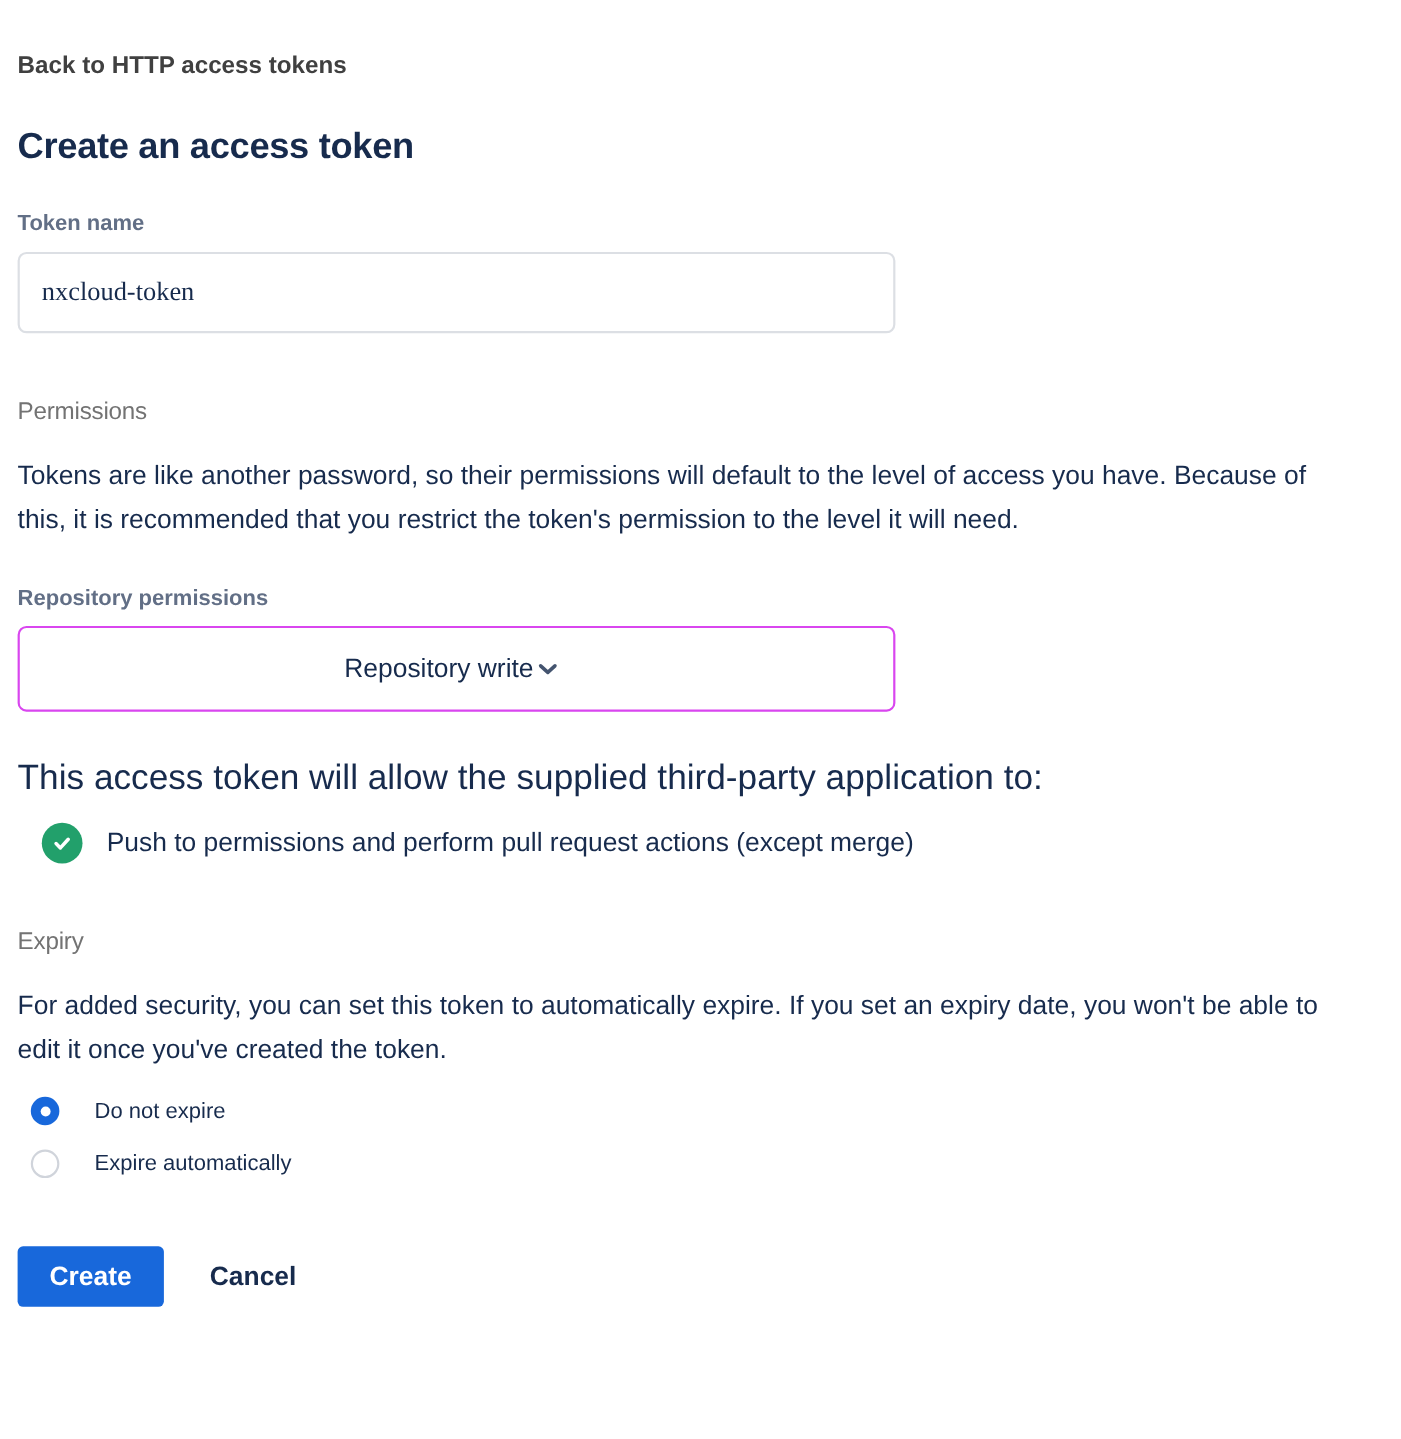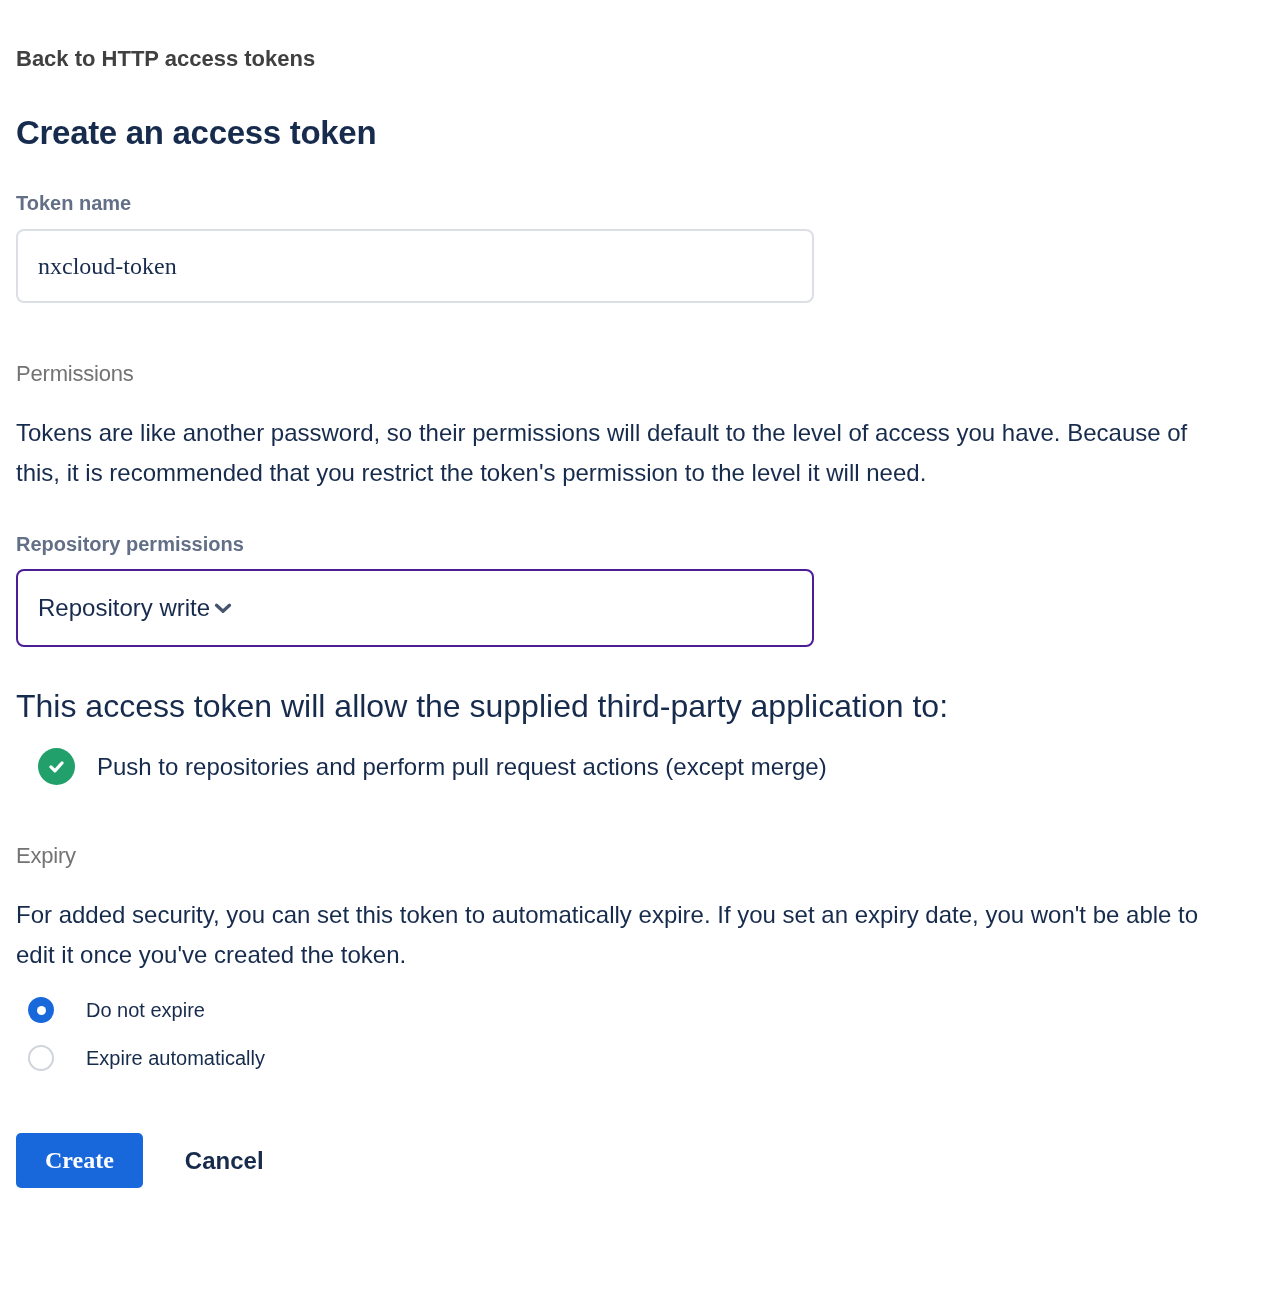--- a/index.html
+++ b/index.html
@@ -59,26 +59,26 @@
     margin-top: 26px;
     max-width: 1200px;
     font-size: 24px;
     line-height: 40px;
     color: #172B4D;
   }
   .select-box {
     margin-top: 13px;
     width: 798px;
     height: 78px;
-    border: 2px solid #4c1d95;
+    border: 2px solid #d946ef;
     border-radius: 8px;
     background: #ffffff;
     display: flex;
     align-items: center;
-    justify-content: flex-start;
+    justify-content: center;
     padding: 0 26px 0 20px;
     font-size: 24px;
     color: #172B4D;
     cursor: pointer;
   }
   .chevron-icon { width: 26px; height: 26px; flex: 0 0 auto; }
   p.allow-intro {
     margin-top: 42px;
     font-size: 32px;
     line-height: 34px;
@@ -143,21 +143,21 @@
     display: flex;
     align-items: center;
   }
   .btn-primary {
     height: 55px;
     padding: 0 29px;
     background: #1868DB;
     border: none;
     border-radius: 5px;
     color: #ffffff;
-    font-family: Liberation Serif, serif;
+    font-family: Liberation Sans, sans-serif;
     font-size: 24px;
     font-weight: 600;
     cursor: pointer;
   }
   .btn-subtle {
     margin-left: 42px;
     background: transparent;
     border: none;
     color: #172B4D;
     font-family: "Liberation Sans", sans-serif;
@@ -196,21 +196,21 @@
 
 <p class="allow-intro">This access token will allow the supplied third-party application to:</p>
 
 <ul class="capabilities">
   <li>
     <span class="check-circle">
       <svg viewBox="0 0 24 24" fill="none">
         <path d="M5 12.5 L10 17.5 L19 7.5" stroke="#ffffff" stroke-width="4" stroke-linecap="round" stroke-linejoin="round"></path>
       </svg>
     </span>
-    <span>Push to repositories and perform pull request actions (except merge)</span>
+    <span>Push to permissions and perform pull request actions (except merge)</span>
   </li>
 </ul>
 
 <h2 class="section-heading">Expiry</h2>
 
 <p class="body-text">For added security, you can set this token to automatically expire. If you set an expiry date, you won't be able to edit it once you've created the token.</p>
 
 <div class="radio-row selected">
   <span class="radio-dot"></span>
   <span>Do not expire</span>

